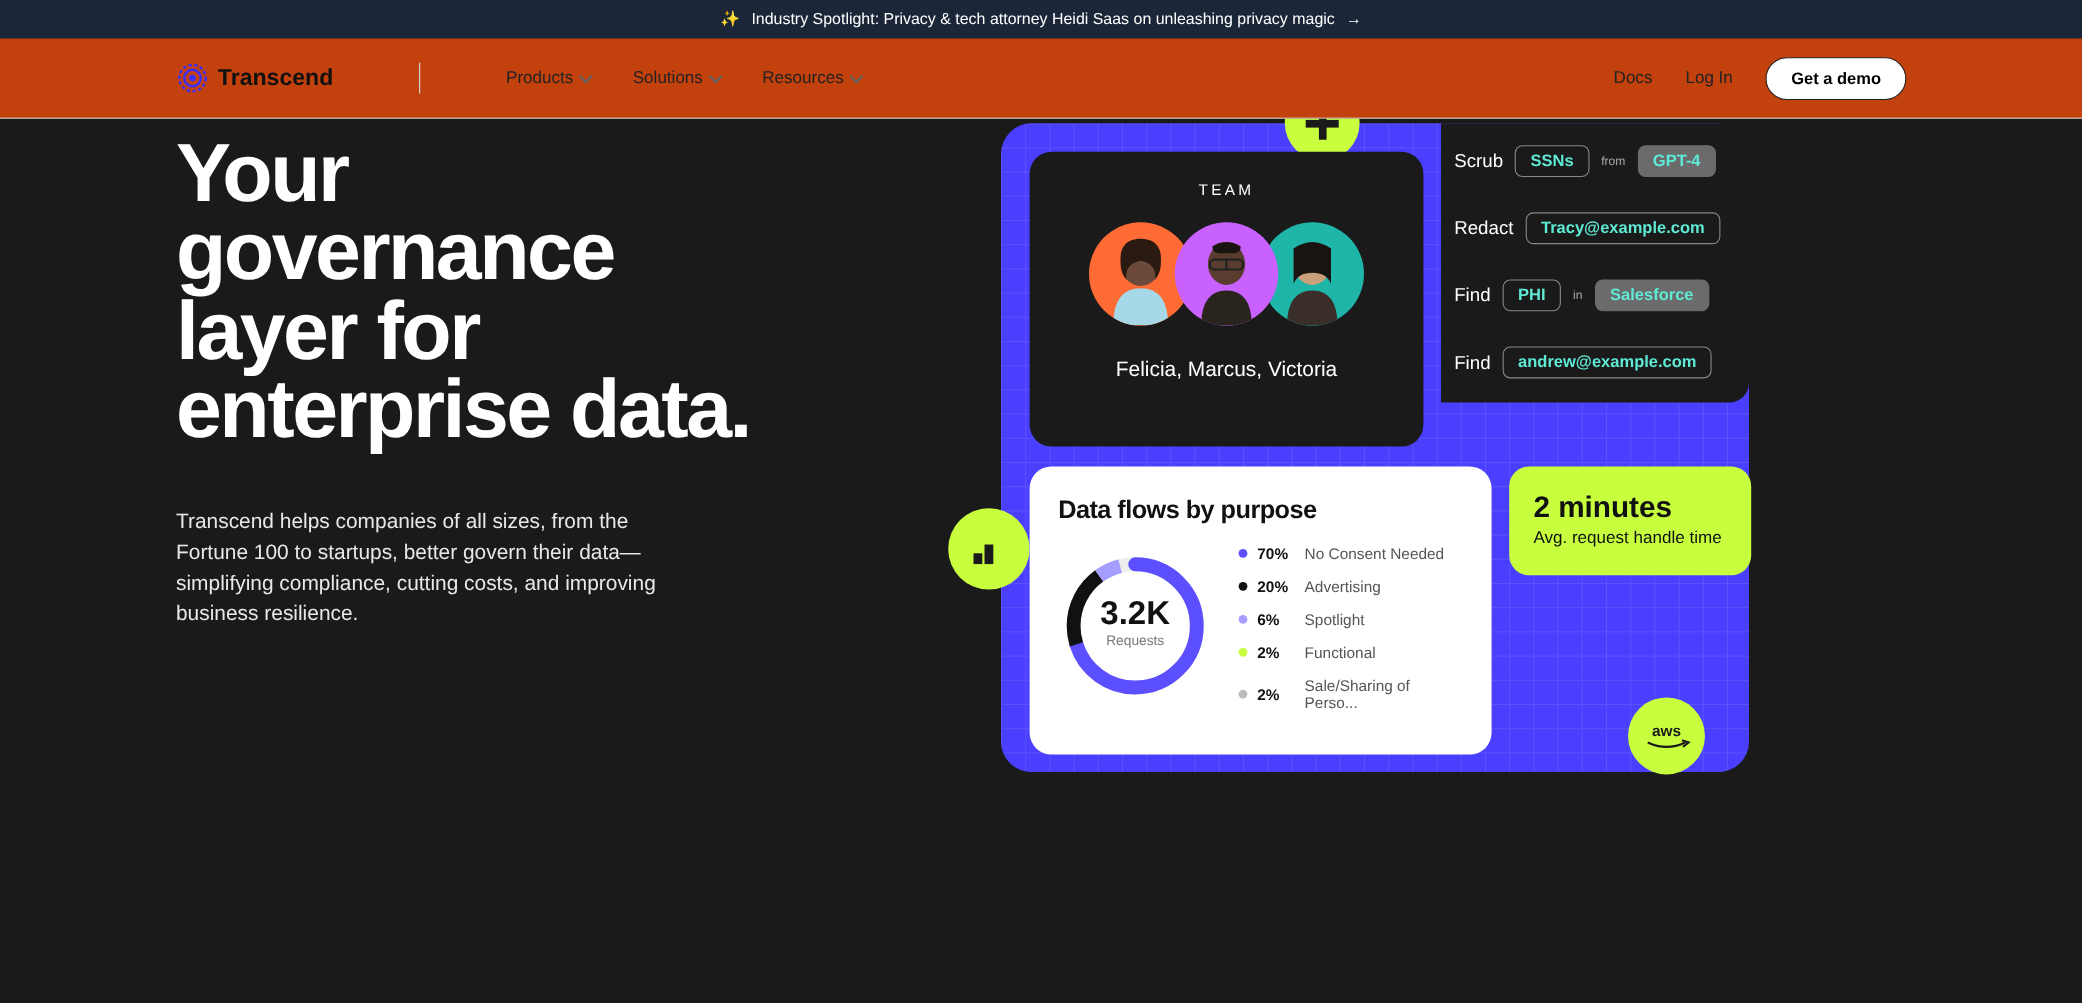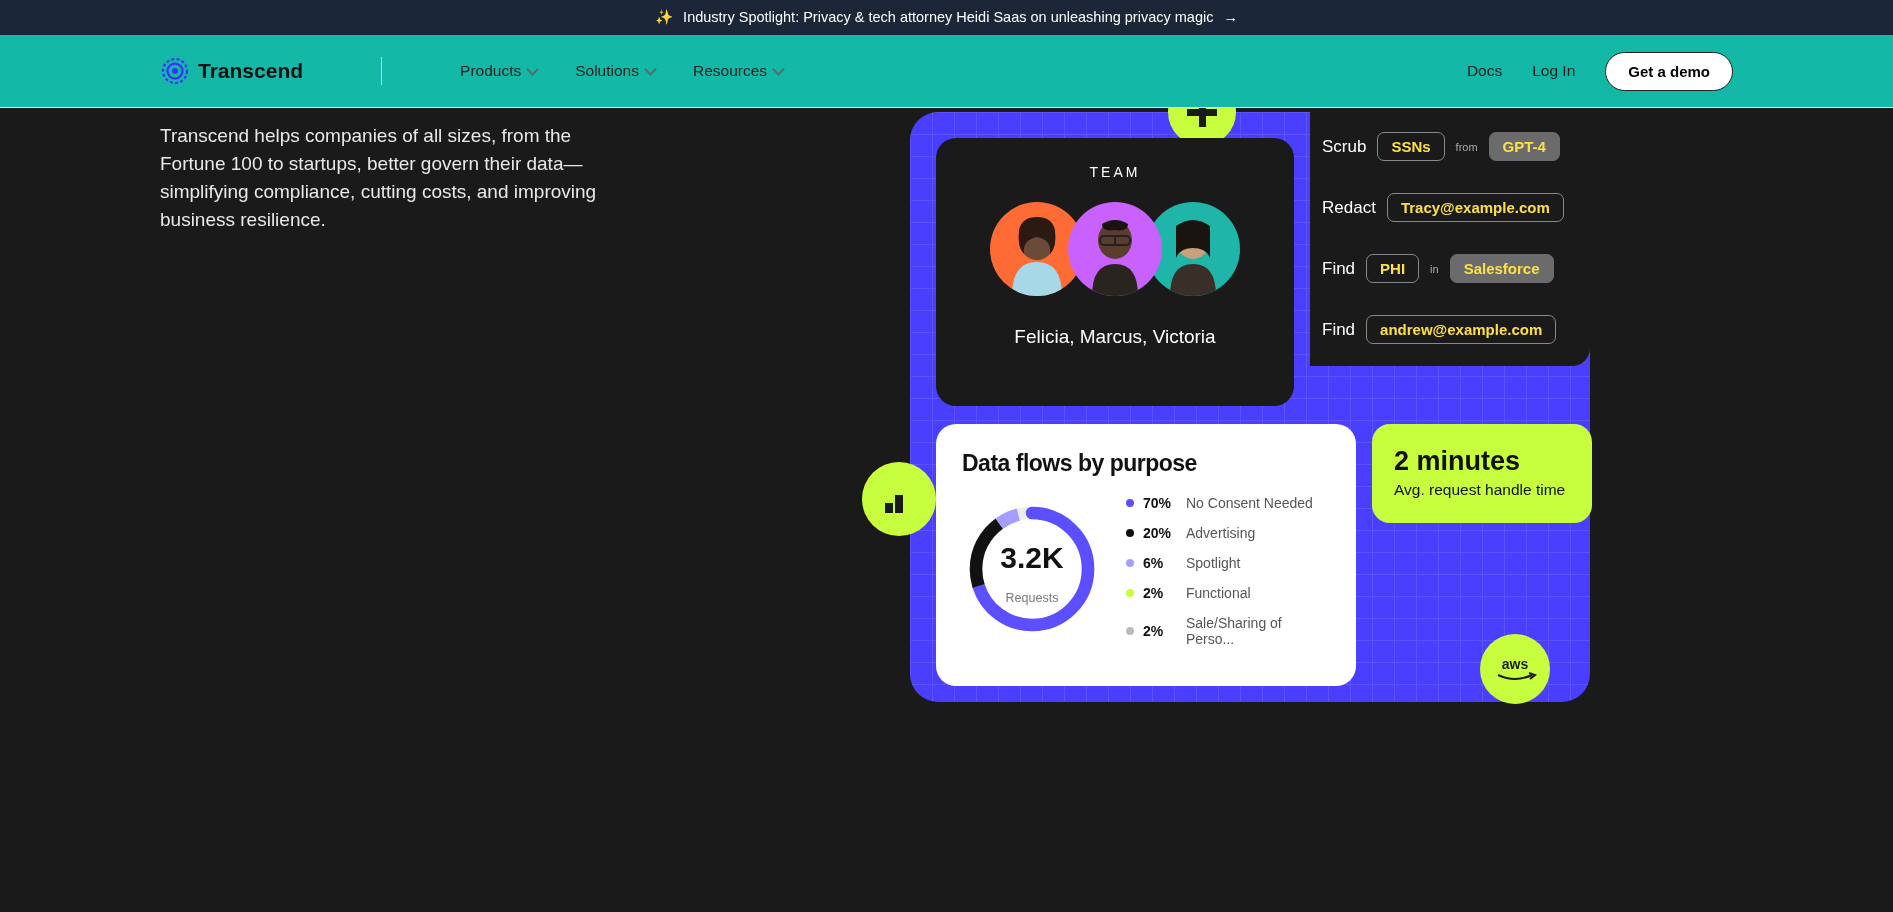--- a/index.html
+++ b/index.html
@@ -4,21 +4,21 @@
 <style>
 * { margin: 0; padding: 0; box-sizing: border-box; }
 body { font-family: -apple-system, BlinkMacSystemFont, "Segoe UI", Helvetica, Arial, sans-serif; background: #1a1a1a; color: #fff; overflow-x: hidden; }
 
 
 .announce { background: #1b2638; color: #fff; text-align: center; padding: 9px 0; font-size: 14.5px; font-weight: 500; }
 .announce .sparkle { margin-right: 6px; }
 .announce .arrow { margin-left: 6px; }
 
 
-.nav { background: #14b8a6; color: #111; display: flex; align-items: center; padding: 0 160px; height: 73px; border-bottom: 1px solid #eee; gap: 46px; }
+.nav { background: #c2410c; color: #111; display: flex; align-items: center; padding: 0 160px; height: 73px; border-bottom: 1px solid #eee; gap: 46px; }
 .logo { display: flex; align-items: center; gap: 8px; font-size: 21px; font-weight: 700; color: #111; }
 .logo-icon { width: 30px; height: 30px; }
 .nav-divider { width: 1px; height: 28px; background: #ddd; margin: 0 32px; }
 .nav-links { display: flex; gap: 38px; }
 .nav-item { display: flex; align-items: center; gap: 7px; font-size: 15.5px; font-weight: 500; color: #222; cursor: pointer; }
 .chev { width: 9px; height: 9px; border-right: 2px solid #666; border-bottom: 2px solid #666; transform: rotate(45deg); margin-top: -3px; }
 .nav-right { margin-left: auto; display: flex; align-items: center; gap: 30px; }
 .nav-link { font-size: 15.5px; font-weight: 500; color: #222; cursor: pointer; }
 .demo-btn { border: 1.5px solid #222; border-radius: 22px; padding: 10px 22px; font-size: 15px; font-weight: 600; cursor: pointer; background: #fff; }
 
@@ -50,33 +50,33 @@
 .avatar { width: 94px; height: 94px; border-radius: 50%; margin: 0 -8px; display:flex; align-items:flex-end; justify-content:center; overflow:hidden; position:relative; }
 .avatar svg { width: 70px; height: 84px; }
 .av-1 { background: #ff6b35; z-index:1; }
 .av-2 { background: #c961ff; z-index:2; }
 .av-3 { background: #1fb5a8; z-index:1; }
 .team-names { font-size: 19px; color: #fff; font-weight: 400; }
 
 
 .rules { position: absolute; left: 400px; top: 14px; width: 280px; background: #1a1a1a; border-radius: 0 18px 18px 0; padding: 20px 0 22px 12px; display:flex; flex-direction:column; gap: 32px; }
 .rule { display: flex; align-items: center; gap: 11px; font-size: 17px; color: #fff; white-space: nowrap; }
-.pill { border: 1.5px solid #888; border-radius: 7px; padding: 5px 13px; font-size: 15px; font-weight: 600; color: #fde047; }
+.pill { border: 1.5px solid #888; border-radius: 7px; padding: 5px 13px; font-size: 15px; font-weight: 600; color: #5eead4; }
 .pill.solid { background: #6b6b6b; border-color: #6b6b6b; }
 .conn { color: #aaa; font-size: 11px; }
 
 
 .flows { position: absolute; left: 26px; top: 326px; width: 420px; height: 262px; background: #fff; color: #111; border-radius: 20px; padding: 26px 26px 18px; }
 .flows h3 { font-size: 23px; font-weight: 700; letter-spacing: -0.5px; margin-bottom: 18px; }
 .flows-body { display: flex; gap: 24px; align-items: center; }
 .donut-wrap { text-align:center; position:relative; width:140px; }
 .donut-wrap svg { width: 140px; height: 140px; transform: rotate(-90deg); }
 .donut-center { position:absolute; top:42px; left:0; width:100%; }
 .donut-val { font-size: 30px; font-weight: 700; color:#111; }
-.donut-lbl { font-size: 12.5px; color: #777; margin-top: 16px; }
+.donut-lbl { font-size: 12.5px; color: #777; }
 .legend { flex:1; display:flex; flex-direction:column; gap: 14px; font-size: 14px; }
 .lg-row { display:flex; align-items:center; gap:9px; }
 .dot { width:8px; height:8px; border-radius:50%; flex-shrink:0; }
 .pct { font-weight:700; color:#111; min-width:34px; }
 .lbl { color:#555; }
 
 
 .stat-card { position:absolute; left: 462px; top: 326px; width: 220px; background: #c7ff3e; color:#111; border-radius: 18px; padding: 22px 22px 24px; }
 .stat-val { font-size: 27px; font-weight: 700; margin-bottom: 4px; }
 .stat-lbl { font-size: 15.5px; font-weight: 500; }
@@ -122,20 +122,21 @@
   </div>
   <div class="nav-right">
     <span class="nav-link">Docs</span>
     <span class="nav-link">Log In</span>
     <button class="demo-btn">Get a demo</button>
   </div>
 </div>
 
 <div class="hero">
   <div class="hero-left">
+    <h1>Your governance layer for enterprise data.</h1>
     <p class="hero-sub">Transcend helps companies of all sizes, from the Fortune 100 to startups, better govern their data—simplifying compliance, cutting costs, and improving business resilience.</p>
   </div>
 
   <div class="hero-right">
     <div class="grid-bg"></div>
 
     <div class="lime-top"></div>
 
     <div class="team-card">
       <div class="team-title">TEAM</div>

